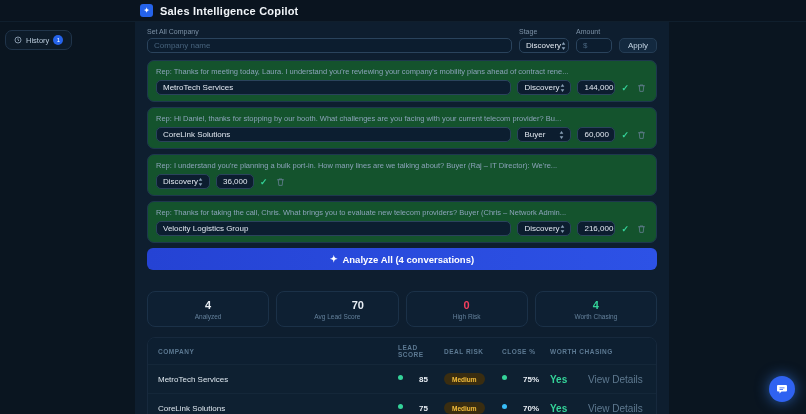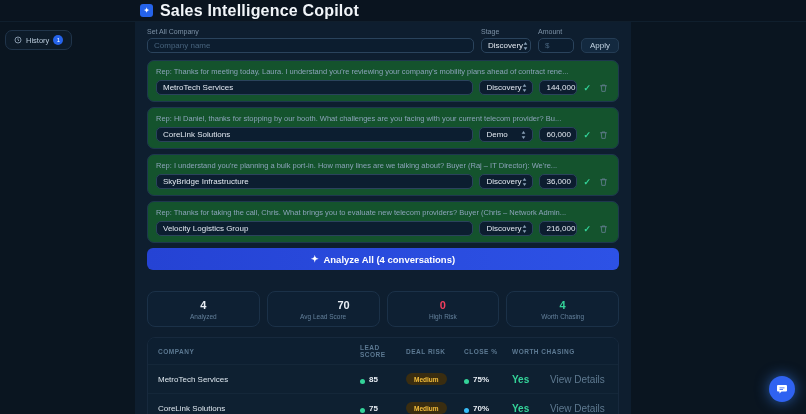--- a/index.html
+++ b/index.html
@@ -14,38 +14,38 @@
   
   .topbar {
     position:absolute; top:0; left:0; right:0; height:22px;
     background:#0a141f; border-bottom:1px solid #101f2d;
     display:flex; align-items:center; padding-left:140px; gap:7px;
   }
   .app-icon {
     width:13px; height:13px; border-radius:3px; background:#2563eb;
     color:#fff; font-size:8px; line-height:13px; text-align:center; flex:0 0 auto;
   }
-  .app-title { font-size:16px; font-weight:bold; color:#f1f5f9; letter-spacing:.2px; }
+  .app-title { font-size:11px; font-weight:bold; color:#f1f5f9; letter-spacing:.2px; }
 
   
   .history-pill {
     position:absolute; left:5px; top:30px;
     display:flex; align-items:center; gap:4px;
     background:#0d1b29; border:1px solid #20344a; border-radius:7px;
     padding:4px 8px; font-size:7.5px; color:#b9cadb; cursor:pointer;
   }
   .history-badge {
     background:#2563eb; color:#fff; border-radius:50%;
     min-width:10px; height:10px; font-size:6px; line-height:10px; text-align:center;
   }
   .clock-svg { display:block; }
 
   
   .main {
-    position:absolute; left:135px; top:22px; width:496px; bottom:0;
+    position:absolute; left:135px; top:22px; width:534px; bottom:0;
     background:#0e1e2f; padding:6px 12px 0 12px;
   }
 
   .field-label { display:block; font-size:7px; color:#7c91a6; margin-bottom:3px; }
   .input, .select, .btn {
     background:#0c1d2f; border:1px solid #2a435c; border-radius:5px;
     height:15px; font-size:8px; color:#e2e8f0; padding:0 6px;
     display:flex; align-items:center;
   }
   .input.is-placeholder { color:#47637d; }
@@ -96,21 +96,21 @@
   .stat-label { font-size:6.5px; color:#64809b; }
 
   
   .results-table { margin-top:10px; border:1px solid #17293d; border-radius:8px; overflow:hidden; background:#0e2031; }
   .t-grid { display:grid; grid-template-columns:1fr 46px 58px 48px 38px 58px; align-items:center; }
   .t-head { background:#0d1f31; padding:6px 10px; }
   .t-head span { font-size:6.5px; letter-spacing:.5px; color:#5c7astal; color:#5c7992; font-weight:bold; }
   .th-worth { grid-column:5 / 7; }
   .t-row { padding:8px 10px; border-top:1px solid #142739; }
   .cell-company { font-size:8px; color:#dde6ee; }
-  .cell-score, .cell-close { display:flex; align-items:flex-end; gap:4px; font-size:8px; font-weight:bold; color:#e8eef4; }
+  .cell-score, .cell-close { display:flex; align-items:flex-start; gap:16px; font-size:8px; font-weight:bold; color:#e8eef4; }
   .dot { width:5px; height:5px; border-radius:50%; flex:0 0 auto; }
   .risk-badge {
     display:inline-block; width:max-content; padding:2.5px 8px; border-radius:999px;
     background:#3a2d10; color:#f5bf3b; font-size:6.5px; font-weight:bold;
   }
   .cell-worth { font-size:10px; font-weight:bold; color:#34d399; }
   .cell-action { font-size:10px; color:#5e7990; text-align:left; cursor:pointer; }
 
   
   .chat-fab {
@@ -182,42 +182,41 @@
           </svg>
       </button>
     </div>
   </section>
 
   <section class="conv-card">
     <div class="rep-text">Rep: Hi Daniel, thanks for stopping by our booth. What challenges are you facing with your current telecom provider? Bu...</div>
     <div class="conv-row">
       <div class="input conv-company">CoreLink Solutions</div>
       <div class="select conv-stage">
-        <span>Demo</span>
+        <span>Buyer</span>
         <svg class="chev-svg" width="5" height="8" viewBox="0 0 8 14">
             <path d="M4 0 L7.2 5 H0.8 Z" fill="#8aa2b8"></path>
             <path d="M4 14 L0.8 9 H7.2 Z" fill="#8aa2b8"></path>
           </svg>
       </div>
       <div class="input conv-amount">60,000</div>
       <span class="check-icon">✓</span>
       <button class="trash-btn">
         <svg width="9" height="10" viewBox="0 0 24 24" fill="none" stroke="#6b8299" stroke-width="2">
             <path d="M3 6h18"></path>
             <path d="M8 6V4h8v2"></path>
             <path d="M6 6l1.5 15h9L18 6"></path>
           </svg>
       </button>
     </div>
   </section>
 
   <section class="conv-card">
     <div class="rep-text">Rep: I understand you're planning a bulk port-in. How many lines are we talking about? Buyer (Raj – IT Director): We're...</div>
     <div class="conv-row">
-      <div class="input conv-company">SkyBridge Infrastructure</div>
       <div class="select conv-stage">
         <span>Discovery</span>
         <svg class="chev-svg" width="5" height="8" viewBox="0 0 8 14">
             <path d="M4 0 L7.2 5 H0.8 Z" fill="#8aa2b8"></path>
             <path d="M4 14 L0.8 9 H7.2 Z" fill="#8aa2b8"></path>
           </svg>
       </div>
       <div class="input conv-amount">36,000</div>
       <span class="check-icon">✓</span>
       <button class="trash-btn">

